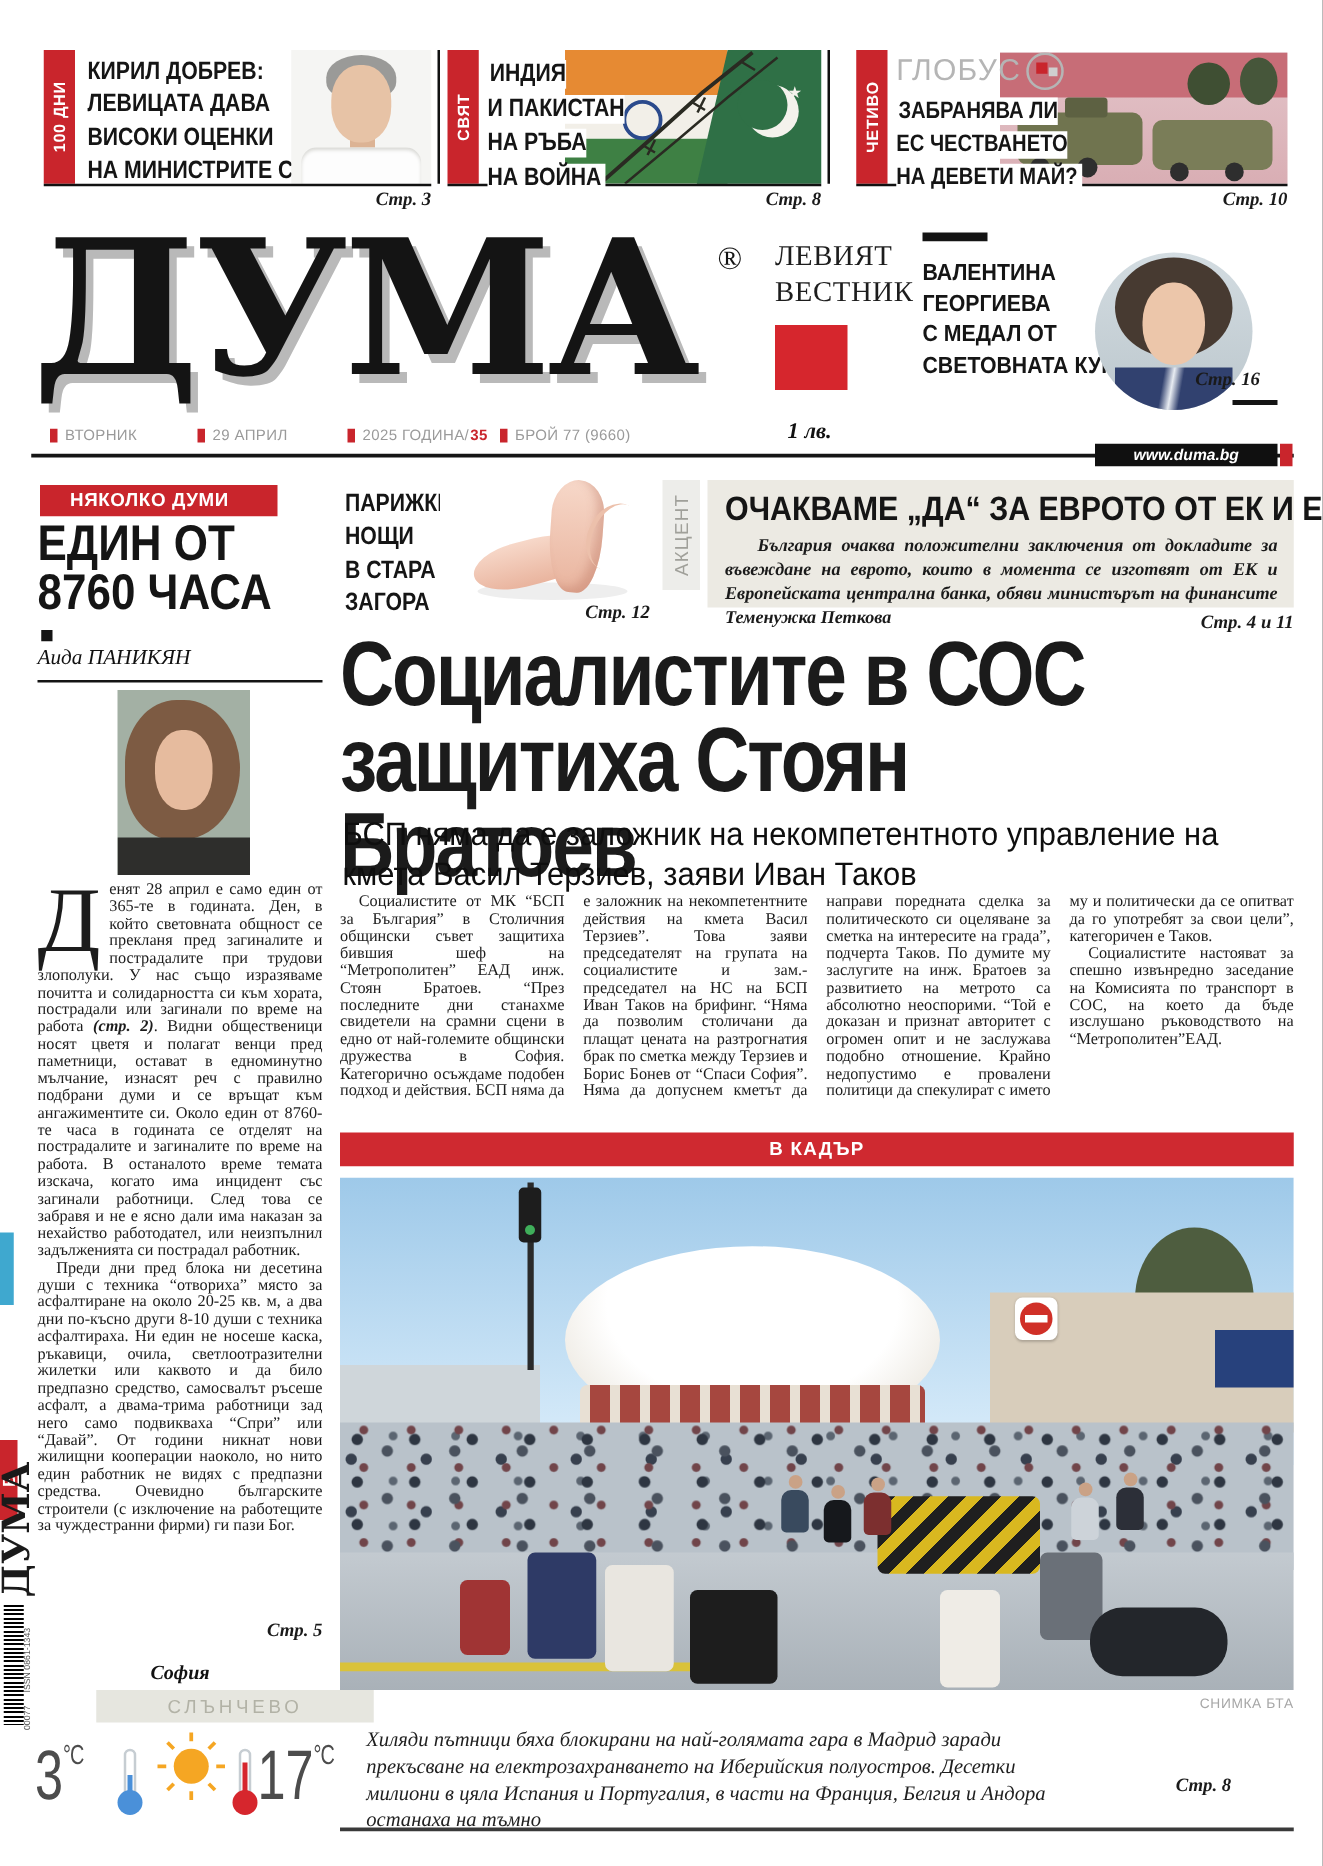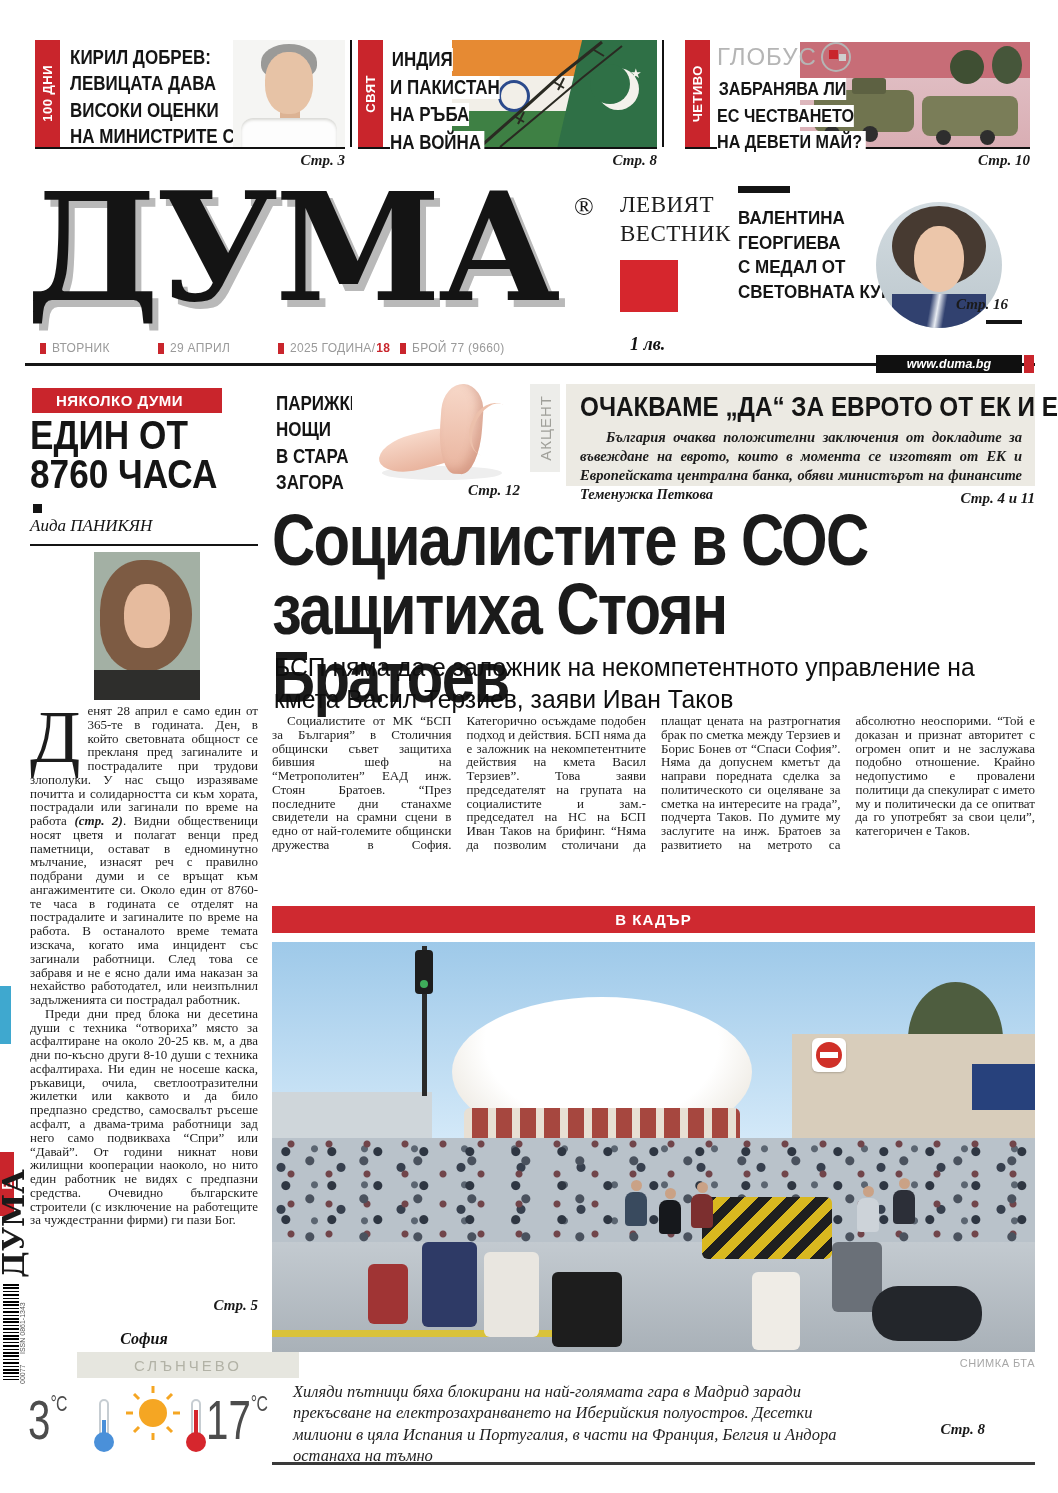--- a/index.html
+++ b/index.html
@@ -167,21 +167,21 @@
       <span class="dl-sq"></span>
       <span>ВТОРНИК</span>
     </div>
   <div class="abs dl-item" style="left:158px;top:341px;">
       <span class="dl-sq"></span>
       <span>29 АПРИЛ</span>
     </div>
   <div class="abs dl-item" style="left:278px;top:341px;">
       <span class="dl-sq"></span>
       <span>2025 ГОДИНА/</span>
-      <span style="color:#c9252c;font-weight:bold;margin-left:-5px;">18</span>
+      <span style="color:#c9252c;font-weight:bold;margin-left:-5px;">35</span>
     </div>
   <div class="abs dl-item" style="left:400px;top:341px;">
       <span class="dl-sq"></span>
       <span>БРОЙ 77 (9660)</span>
     </div>
   <div class="abs" style="left:630px;top:334px;font-style:italic;font-weight:bold;font-size:18px;">1 лв.</div>
   <div class="abs" style="left:25px;top:363px;width:1010px;height:3px;background:#151515;"></div>
   <div class="abs webband" style="left:876px;top:355px;width:146px;height:18px;">
       <span>www.duma.bg</span>
     </div>
@@ -260,20 +260,21 @@
     <div class="abs hl" style="left:14px;top:8px;font-size:27px;transform:scaleX(.9);transform-origin:left top;white-space:nowrap;">ОЧАКВАМЕ „ДА“ ЗА ЕВРОТО ОТ ЕК И ЕЦБ</div>
     <div class="abs accent-text" style="left:14px;top:44px;width:442px;">България очаква положителни заключения от докладите за въвеждане на еврото, които в момента се изготвят от ЕК и Европейската централна банка, обяви министърът на финансите Теменужка Петкова</div>
   </div>
   <div class="abs pg right" style="left:895px;top:490px;width:140px;">Стр. 4 и 11</div>
 
   <div class="abs hl prelines main-headline" style="left:272px;top:506px;">Социалистите в СОС
 защитиха Стоян Братоев</div>
   <div class="abs subhead" style="left:274px;top:652px;width:800px;">БСП няма да е заложник на некомпетентното управление на кмета Васил Терзиев, заяви Иван Таков</div>
   <div class="abs body-text cols" style="left:272px;top:714px;width:763px;">
     <p class="indent">Социалистите от МК “БСП за България” в Столичния общински съвет защитиха бившия шеф на “Метрополитен” ЕАД инж. Стоян Братоев. “През последните дни станахме свидетели на срамни сцени в едно от най-големите общински дружества в София. Категорично осъждаме подобен подход и действия. БСП няма да е заложник на некомпетентните действия на кмета Васил Терзиев”. Това заяви председателят на групата на социалистите и зам.-председател на НС на БСП Иван Таков на брифинг. “Няма да позволим столичани да плащат цената на разтрогнатия брак по сметка между Терзиев и Борис Бонев от “Спаси София”. Няма да допуснем кметът да направи поредната сделка за политическото си оцеляване за сметка на интересите на града”, подчерта Таков. По думите му заслугите на инж. Братоев за развитието на метрото са абсолютно неоспорими. “Той е доказан и признат авторитет с огромен опит и не заслужава подобно отношение. Крайно недопустимо е провалени политици да спекулират с името му и политически да се опитват да го употребят за свои цели”, категоричен е Таков.</p>
+    <p class="indent">Социалистите настояват за спешно извънредно заседание на Комисията по транспорт в СОС, на което да бъде изслушано ръководството на “Метрополитен”ЕАД.</p>
   </div>
 
   <div class="abs redband" style="left:272px;top:906px;width:763px;height:27px;">В КАДЪР</div>
   <div class="abs ph" style="left:272px;top:942px;width:763px;height:410px;">
     <div class="abs" style="left:0;top:0;width:763px;height:230px;background:linear-gradient(#9ec9e9,#dceefb);"></div>
     <div class="abs" style="left:0;top:150px;width:160px;height:62px;background:#cfd6da;"></div>
     <div class="abs" style="left:636px;top:40px;width:95px;height:115px;background:#4e5d3f;border-radius:50%;"></div>
     <div class="abs" style="left:520px;top:92px;width:243px;height:112px;background:#d8cdbb;"></div>
     <div class="abs" style="left:700px;top:122px;width:63px;height:46px;background:#27417c;"></div>
     <div class="abs" style="left:540px;top:96px;width:34px;height:34px;background:#fff;border-radius:6px;box-shadow:0 1px 2px rgba(0,0,0,.2);">

